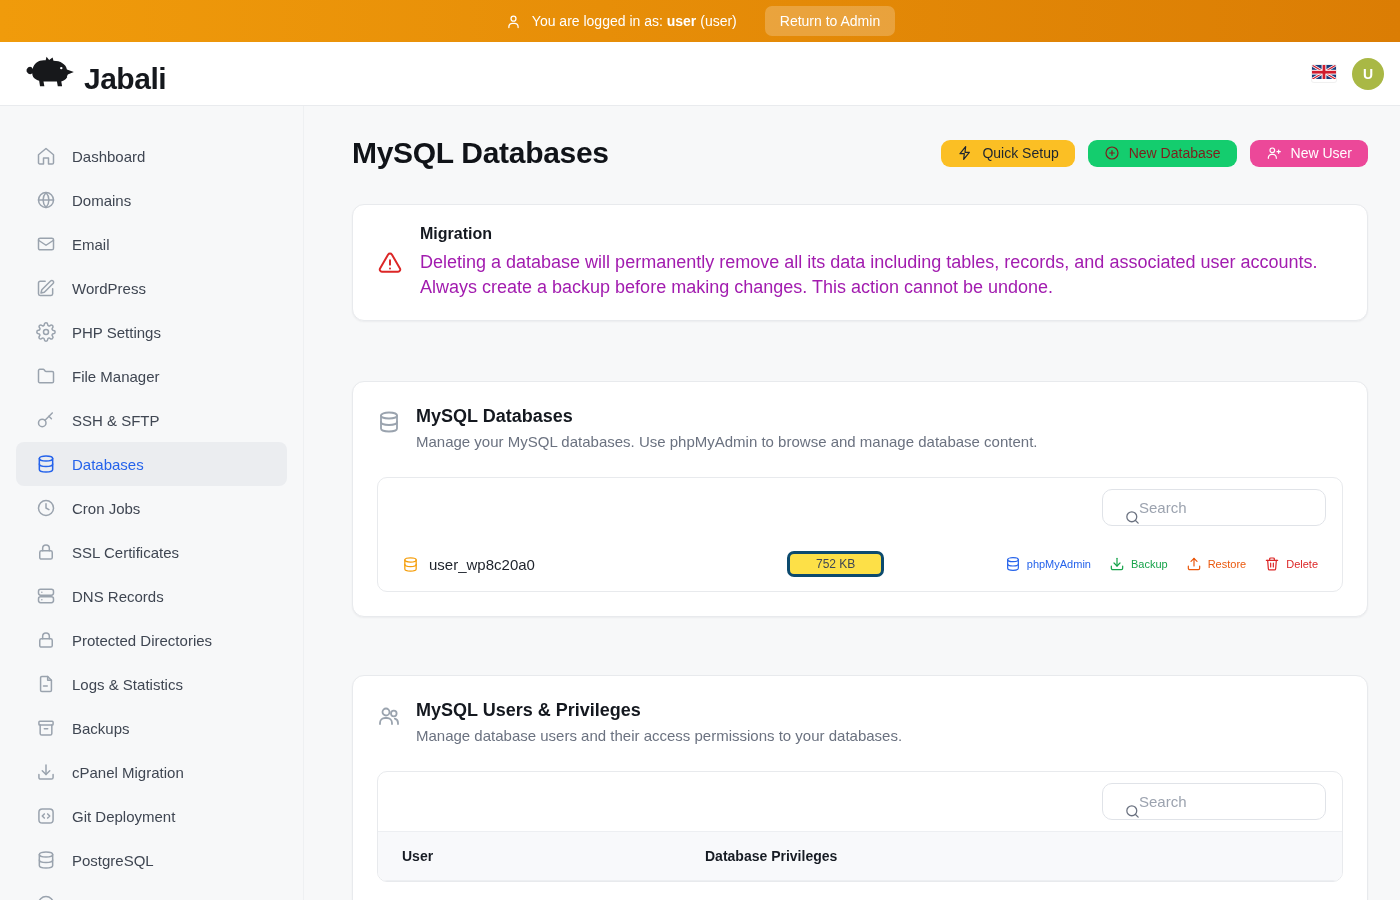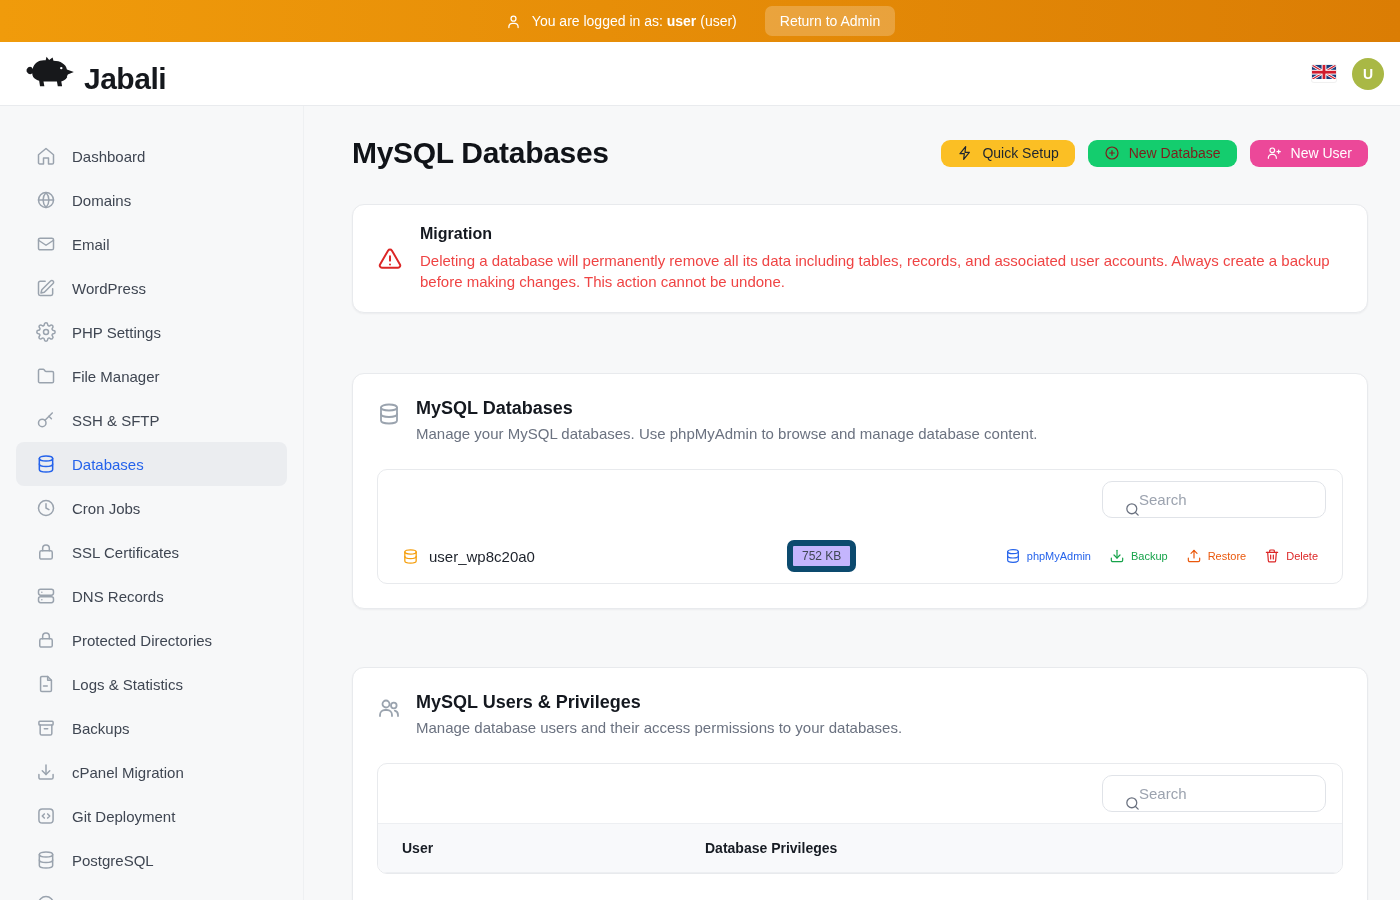--- a/index.html
+++ b/index.html
@@ -38,21 +38,21 @@
   .btn svg{width:16px;height:16px}
   .btn-amber{background:#fbbf24;color:#1d2530}
   .btn-green{background:#14cd6e;color:#7f1d1d}
   .btn-blue{background:#ec4899;color:#fff}
 
   
   .card{background:#fff;border:1px solid #e8eaed;border-radius:12px;box-shadow:0 1px 2px rgba(16,24,40,.05)}
   .warn-card{display:flex;gap:17px;padding:20px 24px;margin-bottom:60px;align-items:center}
   .warn-icon svg{width:26px;height:26px;color:#dc2626;flex:none}
   .warn-title{font-size:16px;font-weight:700;color:#14181f;margin-bottom:7px}
-  .warn-body{font-size:15px;color:#ef4444;line-height:1.4;max-width:940px}
+  .warn-body{font-size:18px;color:#a21caf;line-height:1.4;max-width:940px}
 
   .section-card{padding:24px;margin-bottom:58px}
   .sec-head{display:flex;gap:15px;margin-bottom:27px}
   .sec-icon svg{width:24px;height:24px;color:#9aa3ae;margin-top:4px}
   .sec-title{font-size:18px;font-weight:700;color:#14181f;margin-bottom:6px}
   .sec-sub{font-size:15px;color:#6b7280}
 
   .panel{border:1px solid #e8eaed;border-radius:10px;overflow:hidden;background:#fff}
   .panel-top{display:flex;justify-content:flex-end;padding:11px 16px}
   .search-box{position:relative;width:224px}
@@ -62,21 +62,21 @@
 
   .thead{display:grid;align-items:center;height:50px;padding:0 24px;background:#f8f9fb;border-top:1px solid #edeff2;border-bottom:1px solid #edeff2;font-size:14px;font-weight:700;color:#171c24}
   .grid-db{grid-template-columns:385px 1fr auto}
   .grid-users{grid-template-columns:303px 1fr}
   .th-sort{display:inline-flex;align-items:center;gap:5px;cursor:pointer}
   .th-sort svg{width:14px;height:14px;color:#8b939e}
 
   .trow{display:grid;align-items:center;height:54px;padding:0 24px;font-size:15px;grid-template-columns:385px 180px 1fr}
   .db-name{display:flex;align-items:flex-start;gap:10px;color:#1d222b}
   .db-name svg{width:17px;height:17px;color:#f59e0b;flex:none}
-  .badge{display:inline-block;padding:3px 9px;border:6px solid #0c4a6e;border-radius:7px;background:#c4b5fd;font-size:12px;color:#3f4754}
+  .badge{display:inline-block;padding:3px 26px;border:3px solid #0c4a6e;border-radius:7px;background:#fde047;font-size:12px;color:#3f4754}
   .row-actions{display:flex;justify-content:flex-end;gap:18px}
   .action-link{display:flex;align-items:center;gap:6px;font-size:11px;font-weight:500;cursor:pointer;background:none;border:none;font-family:inherit}
   .action-link svg{width:16px;height:16px}
 </style>
 </head>
 <body>
 
 <div class="topbar">
   <span class="who">
     <span style="display: inline-flex; flex: 0 0 auto; width: 17px; height: 17px;">

